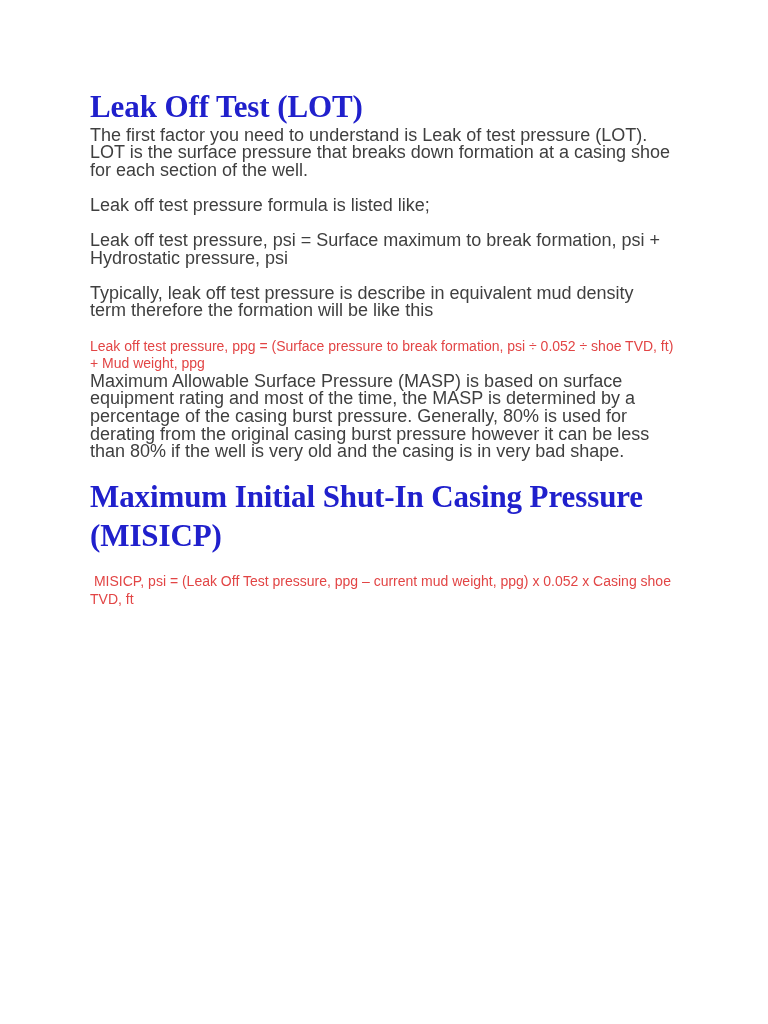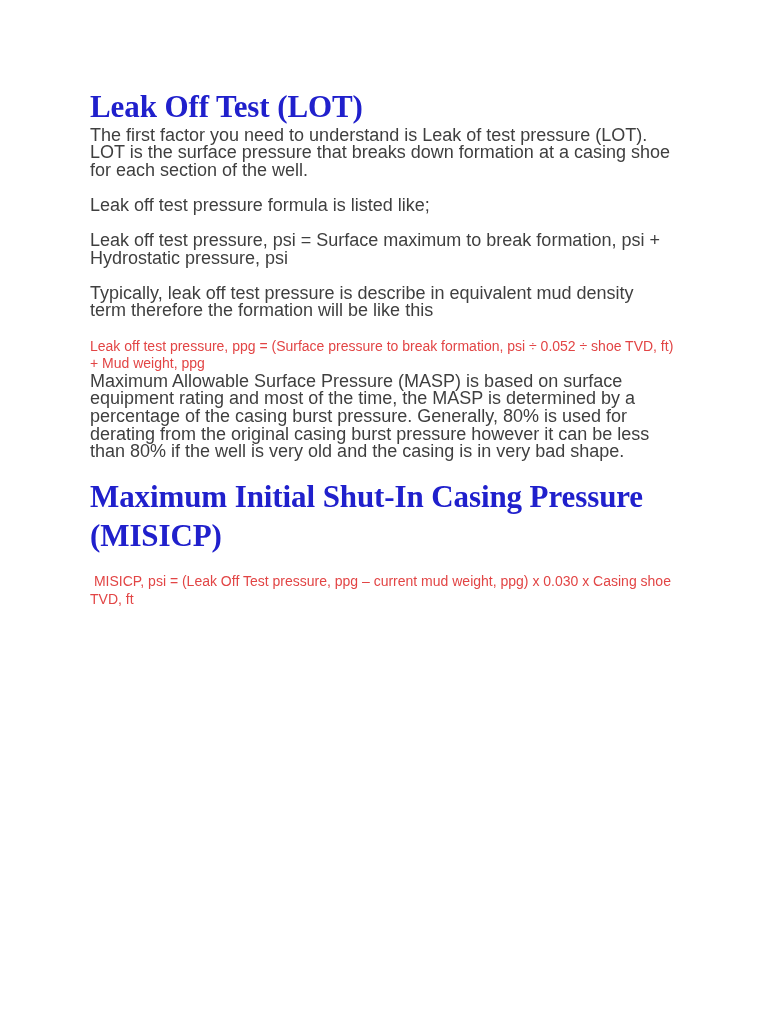--- a/index.html
+++ b/index.html
@@ -100,17 +100,17 @@
     <p class="para">Maximum Allowable Surface Pressure (MASP) is based on surface equipment rating and most of the time, the MASP is determined by a percentage of the casing burst pressure. Generally, 80% is used for derating from the original casing burst pressure however it can be less than 80% if the well is very old and the casing is in very bad shape.</p>
 
     <div class="gap-blank"></div>
 
 
     <h2 class="heading">Maximum Initial Shut-In Casing Pressure (MISICP)</h2>
 
 
     <div class="gap-blank"></div>
 
-    <p class="formula"> MISICP, psi = (Leak Off Test pressure, ppg – current mud weight, ppg) x 0.030 x Casing shoe TVD, ft</p>
+    <p class="formula"> MISICP, psi = (Leak Off Test pressure, ppg – current mud weight, ppg) x 0.052 x Casing shoe TVD, ft</p>
 
 
   </div>
 </div>
 
 </body></html>

